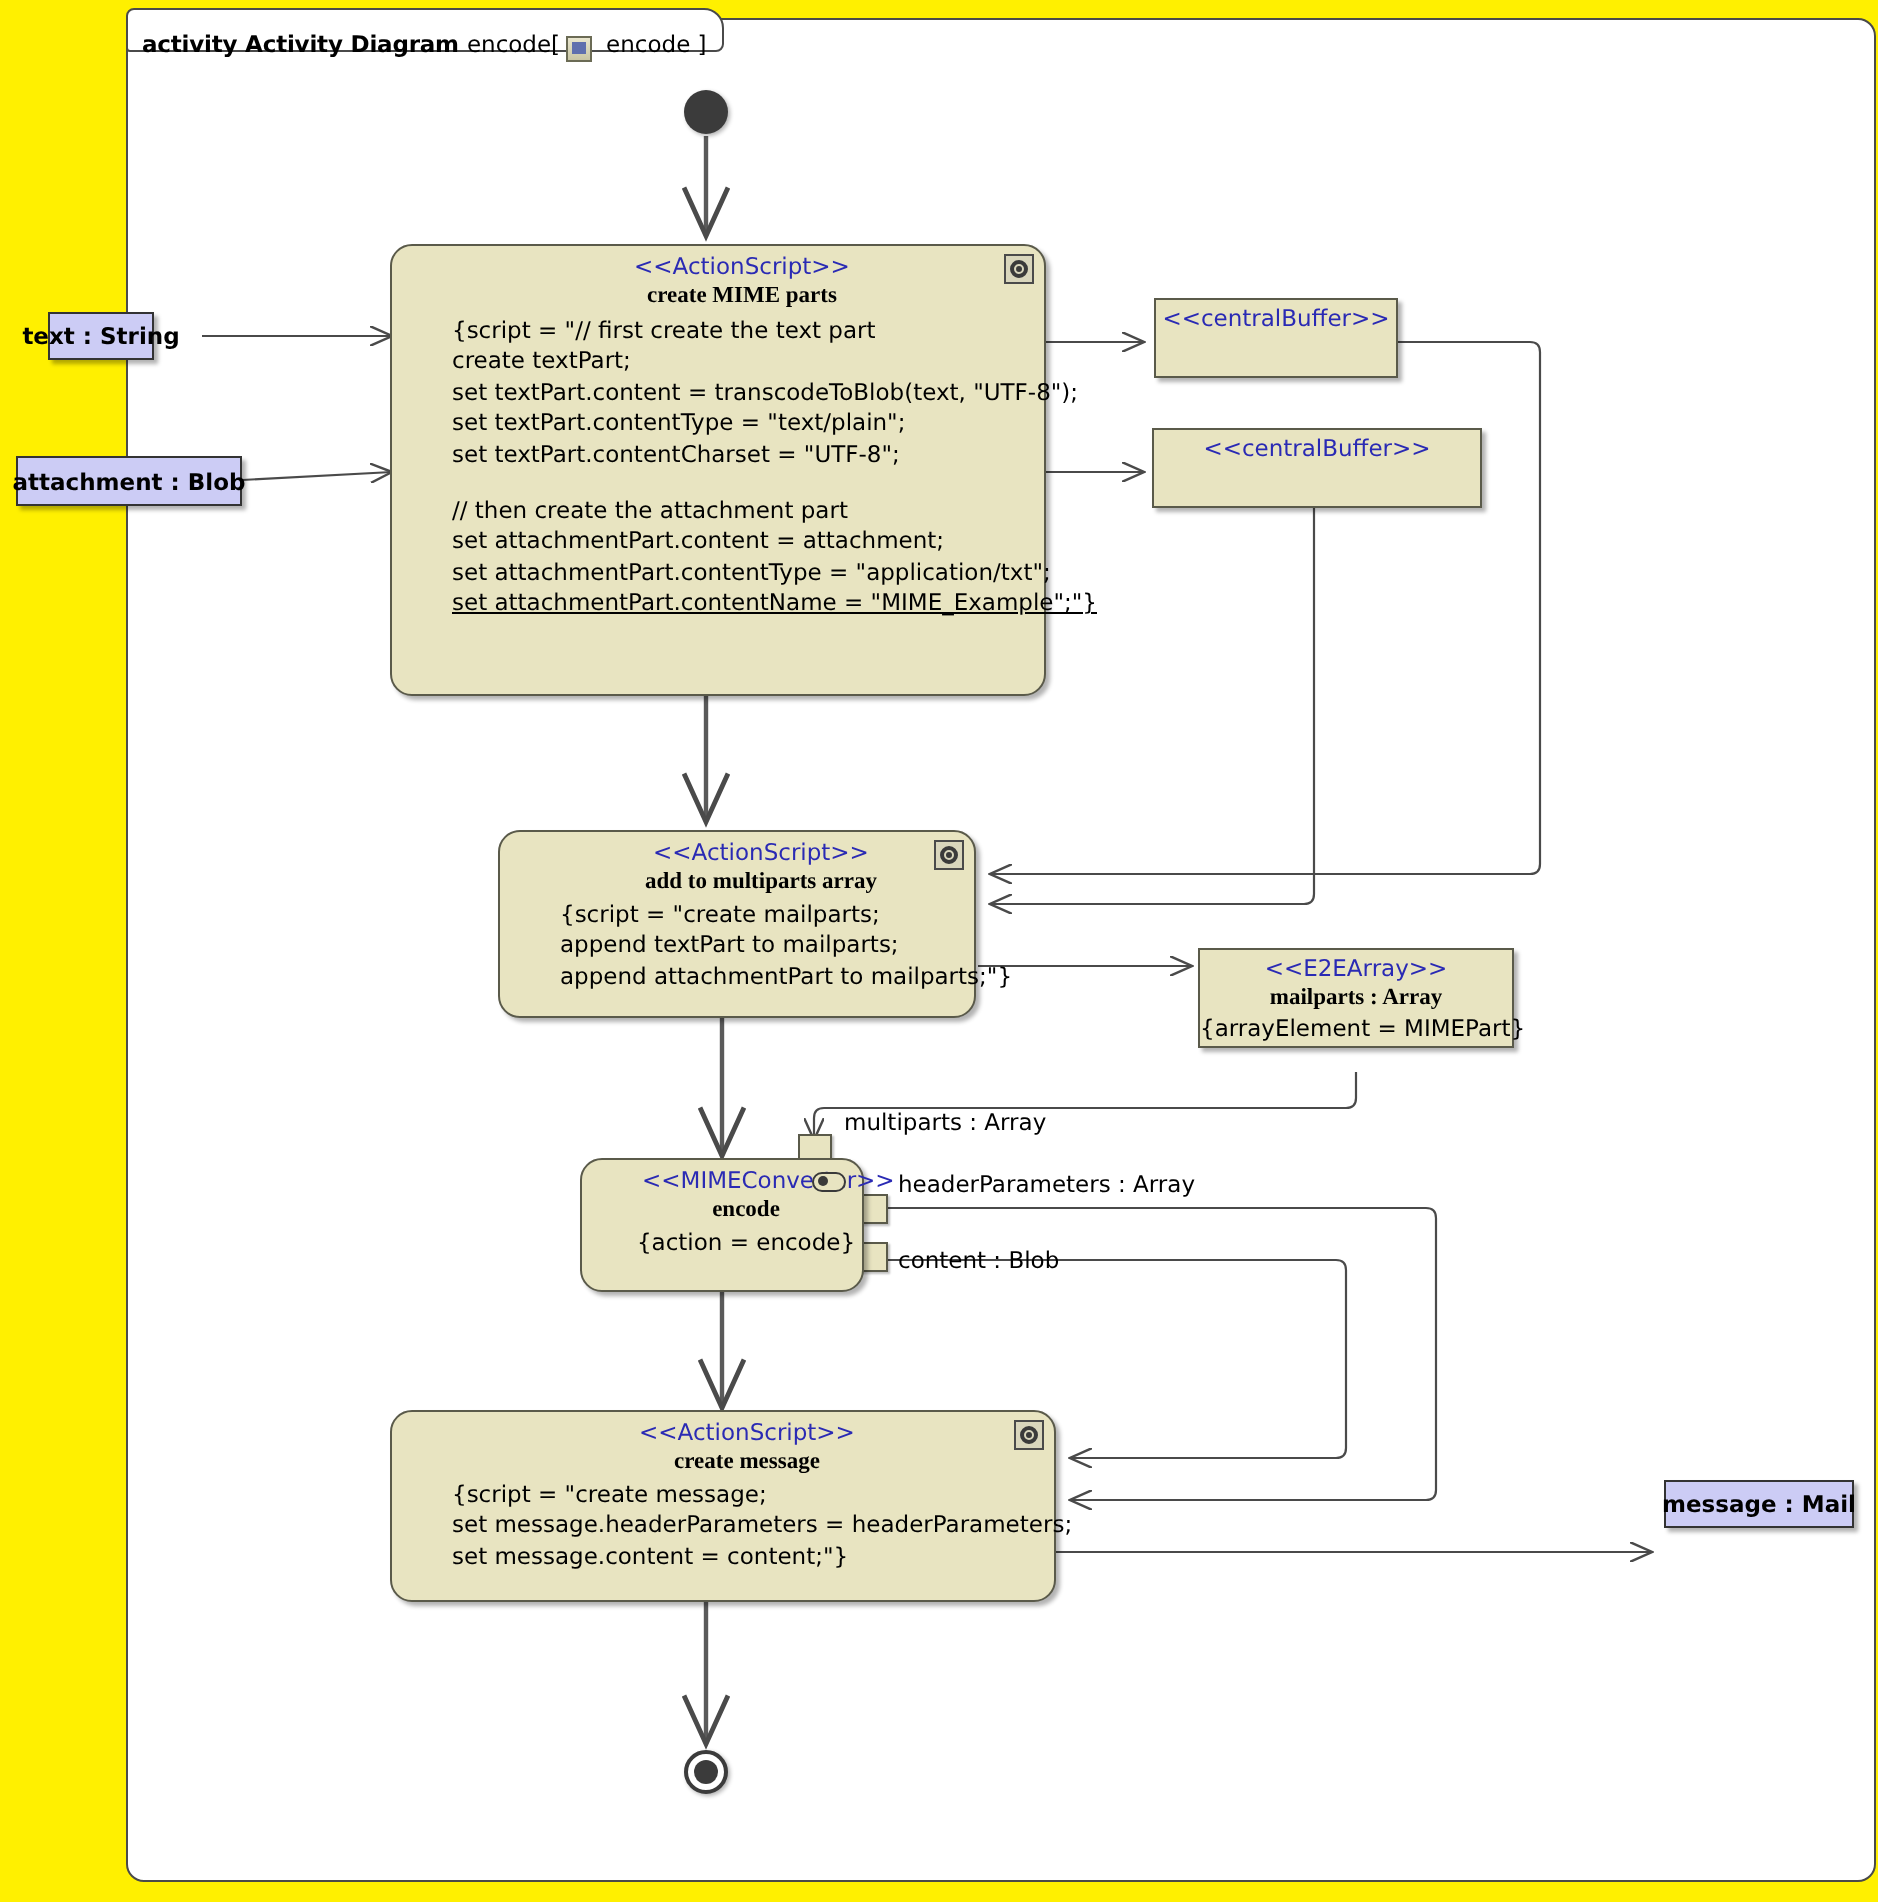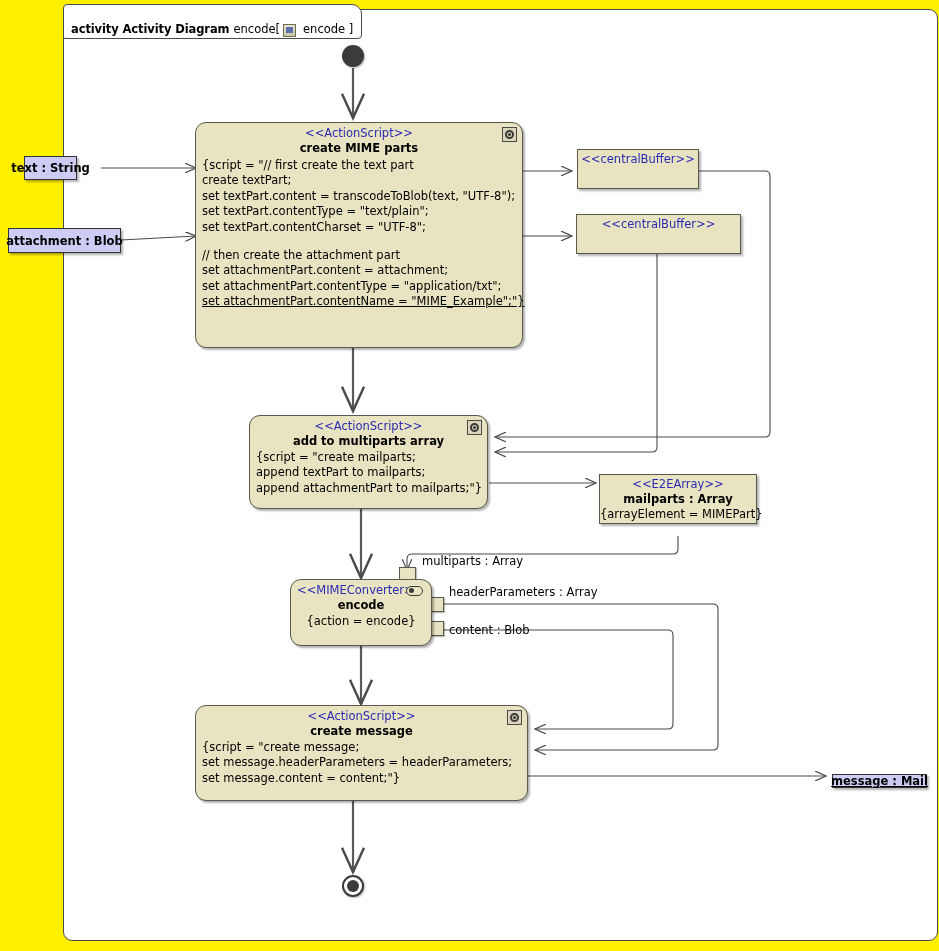--- a/index.html
+++ b/index.html
@@ -15,21 +15,21 @@
   
   .frame{
     position:absolute;left:63px;top:9px;width:875px;height:932px;
     background:#ffffff;
     border:1px solid #4a4a4a;
     border-radius:9px;
     box-sizing:border-box;
   }
   .frame-tab{
     position:absolute;left:63px;top:4px;
-    height:35px;
+    height:22px;
     background:#ffffff;
     border:1px solid #4a4a4a;
     border-radius:4px 10px 4px 2px;
     box-sizing:border-box;
     padding:16px 8px 2px 7px;
     display:flex;align-items:center;
     white-space:nowrap;
     font-size:11.5px;
     color:#000;
     z-index:6;
@@ -50,28 +50,28 @@
 
   
   .node{
     position:absolute;
     background:#E8E4C1;
     border:1px solid #5a5a4a;
     box-sizing:border-box;
     box-shadow:2px 2px 2px rgba(0,0,0,.30);
     font-size:11.5px;color:#000;
   }
-  .node.round{border-radius:11px;}
+  .node.round{border-radius:11px;padding-left:24px;}
   .stereo{
     display:block;text-align:center;color:#2a2ab4;
     font-size:11.5px;line-height:15px;padding-top:3px;
   }
   .nname{
     display:block;text-align:center;font-weight:bold;
-    font-size:11.5px;line-height:15px;
+    font-size:11.5px;line-height:15px;font-family:Liberation Serif, serif;
   }
   .body{
     display:block;padding:2px 0 3px 6px;
     font-size:11.5px;line-height:15.4px;white-space:pre;
   }
   .blank{display:block;height:13px;}
 
   
   .badge{
     position:absolute;top:4px;right:5px;width:15px;height:15px;
@@ -196,21 +196,21 @@
   <div class="final" style="left:342px;top:875px;"></div>
 
   <div class="param" style="left:24px;top:156px;width:53px;height:24px;">
     <span>text : String</span>
   </div>
 
   <div class="param" style="left:8px;top:228px;width:113px;height:25px;">
     <span>attachment : Blob</span>
   </div>
 
-  <div class="param" style="left:832px;top:774px;width:95px;height:14px;text-decoration:underline;">
+  <div class="param" style="left:832px;top:740px;width:95px;height:24px;">
     <span>message : Mail</span>
   </div>
 
   <div class="node round" style="left:195px;top:122px;width:328px;height:226px;">
     <span class="badge"></span>
     <span class="stereo">&lt;&lt;ActionScript&gt;&gt;</span>
     <span class="nname">create MIME parts</span>
     <span class="body" style="padding-bottom:0;">{script = "// first create the text part</span>
     <span class="body" style="padding:0 0 0 6px;">create textPart;</span>
     <span class="body" style="padding:0 0 0 6px;">set textPart.content = transcodeToBlob(text, "UTF-8");</span>

